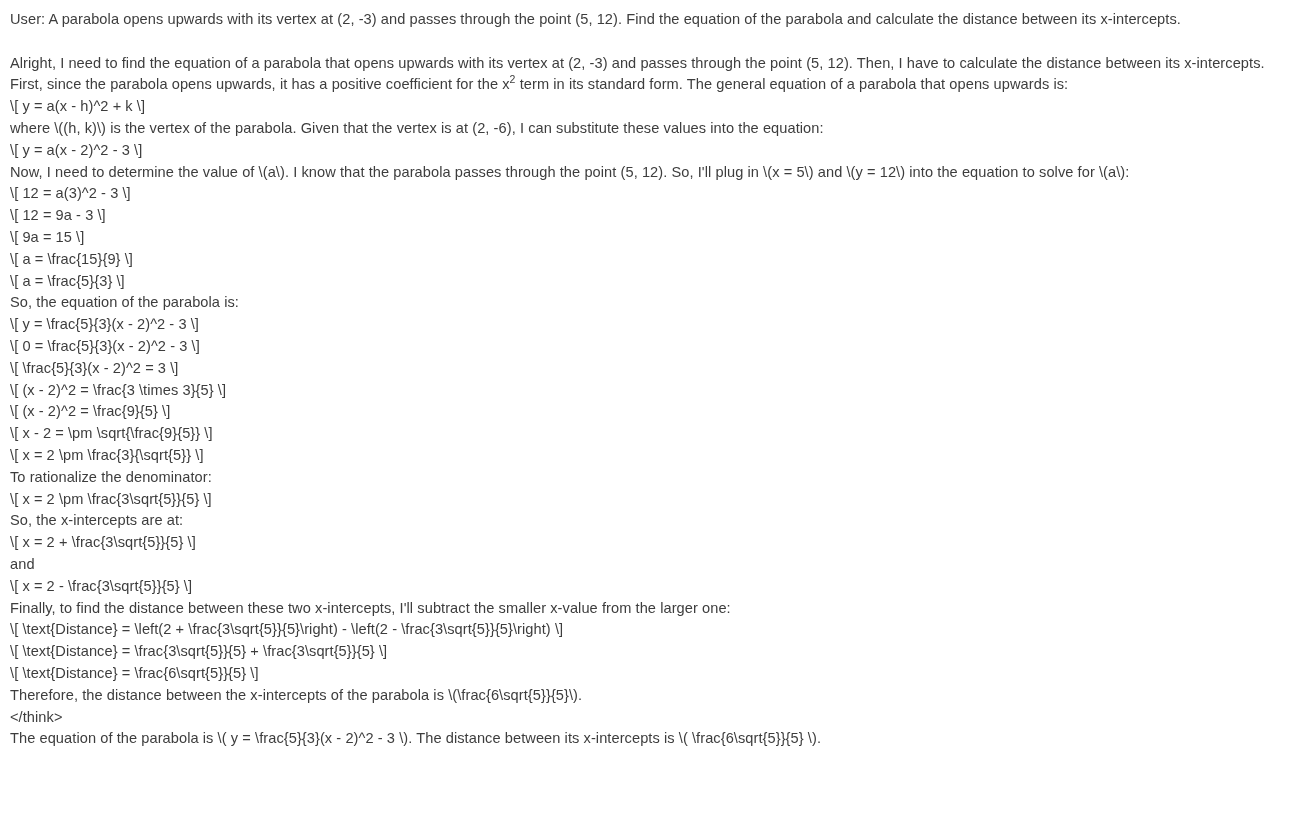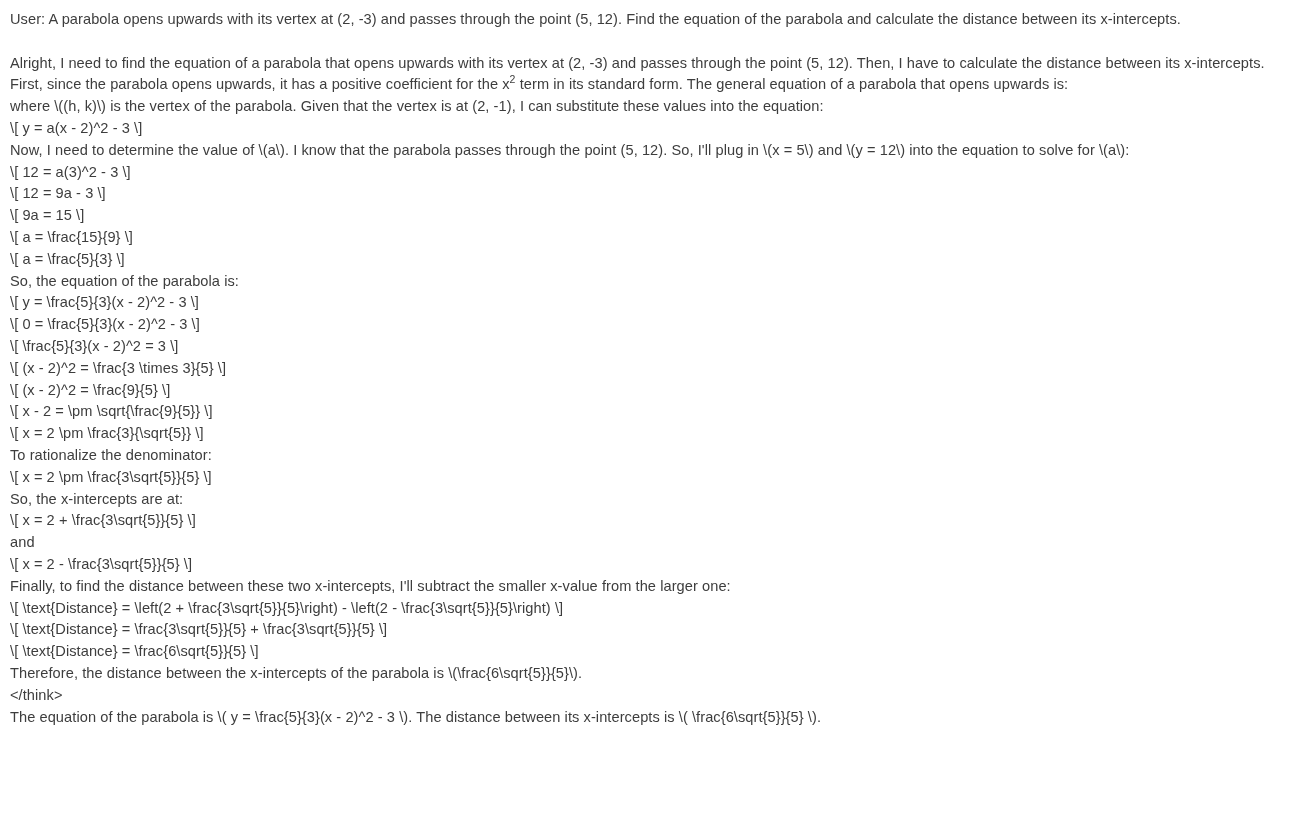--- a/index.html
+++ b/index.html
@@ -40,21 +40,22 @@
   }
 </style>
 </head>
 <body>
 
 <div class="page">
     <div class="line">User: A parabola opens upwards with its vertex at (2, -3) and passes through the point (5, 12). Find the equation of the parabola and calculate the distance between its x-intercepts.</div>
     <div class="line blank"></div>
     <div class="line">Alright, I need to find the equation of a parabola that opens upwards with its vertex at (2, -3) and passes through the point (5, 12). Then, I have to calculate the distance between its x-intercepts.</div>
     <div class="line">First, since the parabola opens upwards, it has a positive coefficient for the x<sup>2</sup> term in its standard form. The general equation of a parabola that opens upwards is:</div>
-    <div class="line">where \((h, k)\) is the vertex of the parabola. Given that the vertex is at (2, -1), I can substitute these values into the equation:</div>
+    <div class="line">\[ y = a(x - h)^2 + k \]</div>
+    <div class="line">where \((h, k)\) is the vertex of the parabola. Given that the vertex is at (2, -6), I can substitute these values into the equation:</div>
     <div class="line">\[ y = a(x - 2)^2 - 3 \]</div>
     <div class="line">Now, I need to determine the value of \(a\). I know that the parabola passes through the point (5, 12). So, I'll plug in \(x = 5\) and \(y = 12\) into the equation to solve for \(a\):</div>
     <div class="line">\[ 12 = a(3)^2 - 3 \]</div>
     <div class="line">\[ 12 = 9a - 3 \]</div>
     <div class="line">\[ 9a = 15 \]</div>
     <div class="line">\[ a = \frac{15}{9} \]</div>
     <div class="line">\[ a = \frac{5}{3} \]</div>
     <div class="line">So, the equation of the parabola is:</div>
     <div class="line">\[ y = \frac{5}{3}(x - 2)^2 - 3 \]</div>
     <div class="line">\[ 0 = \frac{5}{3}(x - 2)^2 - 3 \]</div>

